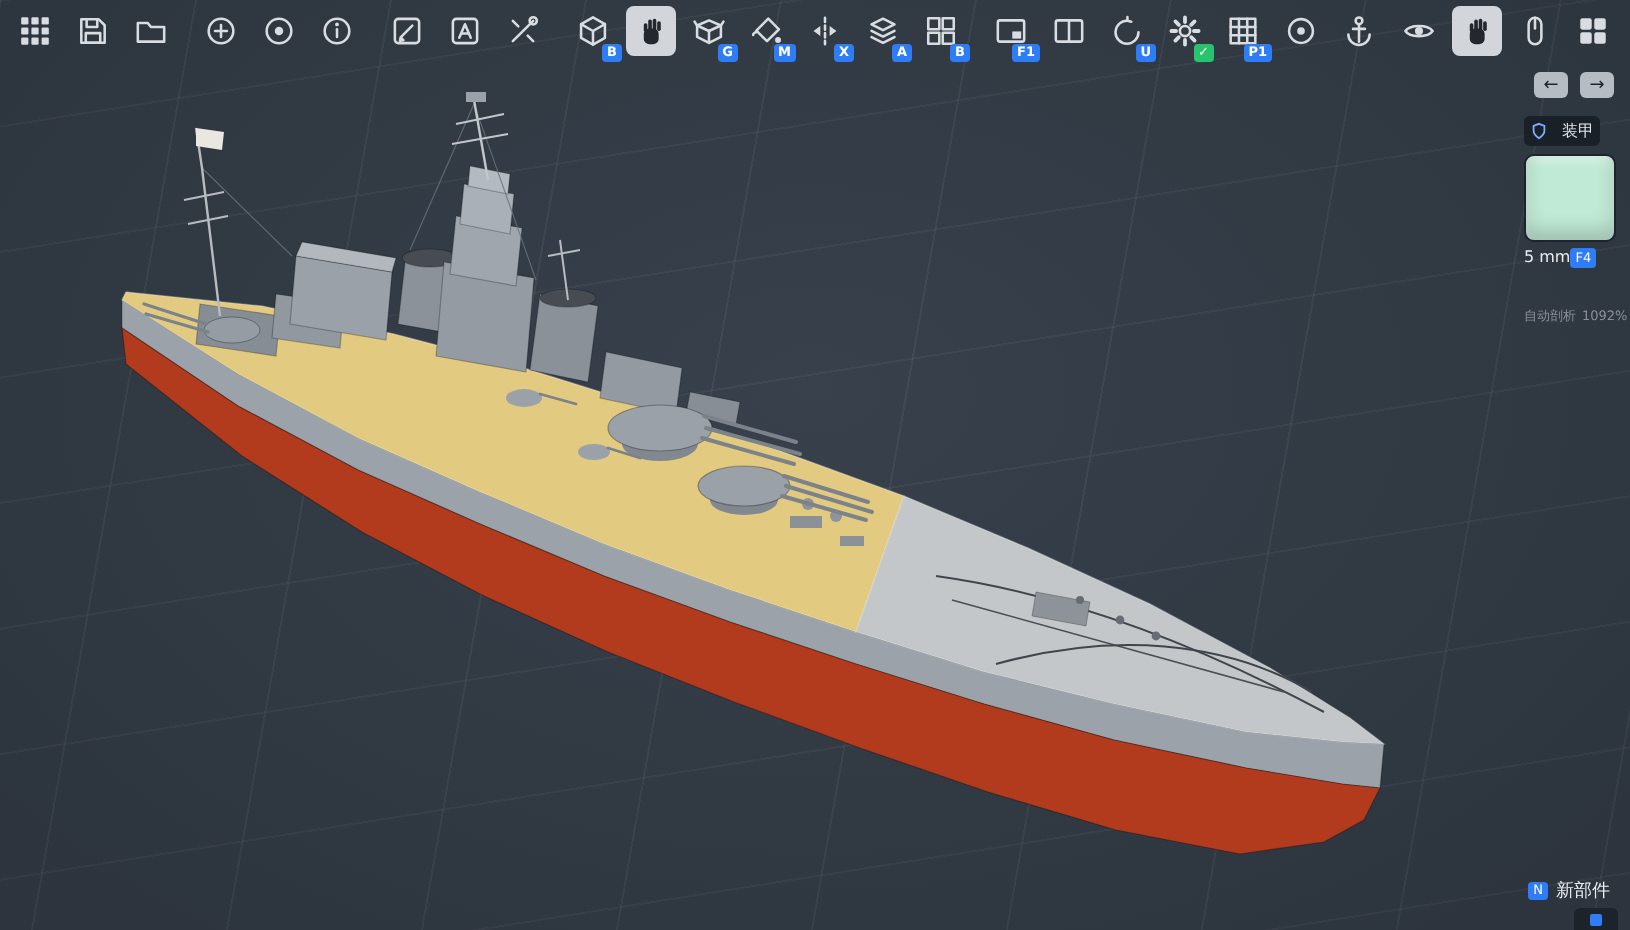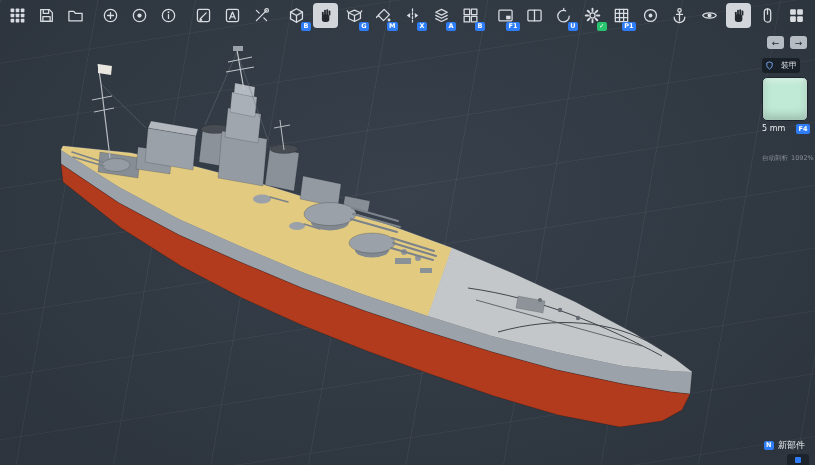--- a/index.html
+++ b/index.html
@@ -26,26 +26,26 @@
     font-size:9px;padding:0;display:flex;align-items:center;justify-content:center;cursor:pointer;
     font-family:inherit;}
   .armor-panel{position:absolute;top:58px;right:5px;width:48px;}
   .armor-head{display:flex;align-items:center;gap:7px;background:rgba(22,28,36,.85);border-radius:3px;
     padding:2px 3px;width:max-content;}
   .armor-head svg{display:block;color:#7ab0ff;}
   .armor-label{font-size:8px;color:#e0e4e8;}
   .swatch{width:44px;height:42px;border-radius:5px;background:#c0ead6;border:1.5px solid #1d242d;
     box-shadow:inset 0 -5px 9px rgba(0,0,0,.18), inset 0 3px 5px rgba(255,255,255,.4);
     margin:4px 0 3px;cursor:pointer;}
-  .val-row{display:flex;justify-content:space-between;align-items:center;font-size:8px;color:#eaedf1;}
+  .val-row{display:flex;align-items:center;font-size:8px;color:#eaedf1;}
   .armor-note{margin-top:20px;font-size:6.5px;color:#89909a;display:flex;gap:3px;white-space:nowrap;}
   .newpart{position:absolute;right:10px;bottom:13px;display:flex;gap:4px;align-items:center;
     font-size:9px;color:#eaedf0;}
   .kbd{background:#2f7df6;color:#fff;font-size:6.5px;line-height:1;padding:1.5px 2.5px;border-radius:2px;
-    font-weight:bold;}
+    font-weight:normal;}
   .corner-chip{position:absolute;right:6px;bottom:0;width:22px;height:11px;background:#1d232b;
     border-radius:3px 3px 0 0;display:flex;align-items:center;justify-content:center;}
   .corner-chip i{display:block;width:6px;height:6px;background:#2f7df6;border-radius:1px;}
 </style>
 </head>
 <body>
 
 <div class="stage">
 
   <div class="viewport">

